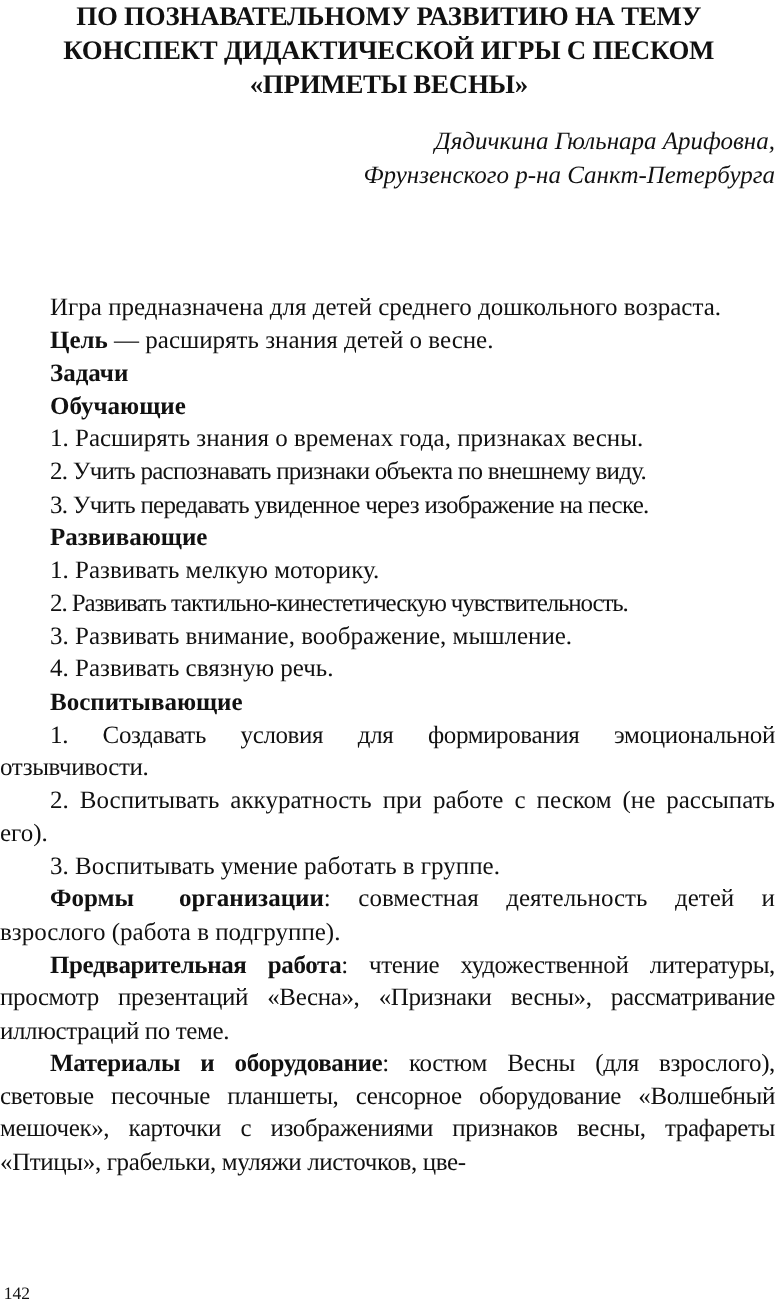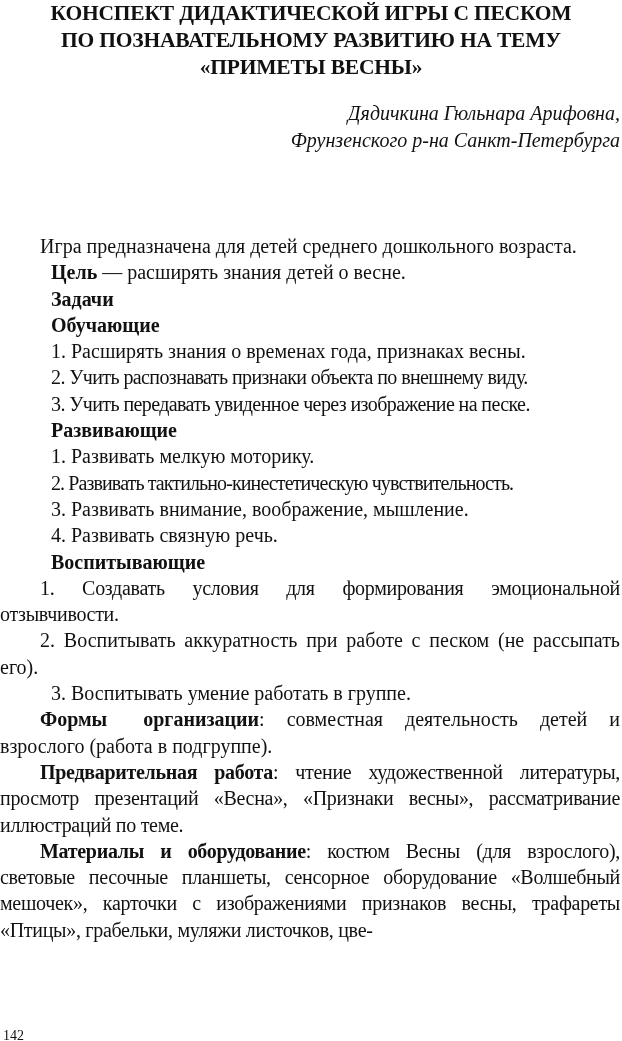--- a/index.html
+++ b/index.html
@@ -18,37 +18,37 @@
   .author {
     position: absolute; right: 2px; top: 100px; width: 600px;
     text-align: right; font-style: italic; font-size: 20px; line-height: 27px;
   }
   .author div { white-space: nowrap; text-align: right; }
   .body {
     position: absolute; left: 0; top: 233px; width: 620px;
     font-size: 20px; line-height: 26.3px;
   }
   .p { text-align: justify; text-indent: 40px; margin: 0; }
-  .line { padding-left: 51px; white-space: nowrap; margin: 0; }
+  .line { padding-left: 40px; white-space: nowrap; margin: 0; }
   .line.tight { letter-spacing: -0.6px; }
   .b { font-weight: bold; }
   .bi { font-weight: bold; }
   .wide { word-spacing: 14px; }
   .pagenum {
     position: absolute; left: 3px; top: 1020px; font-size: 14px; line-height: 20px; margin-top: 6px;
   }
 </style>
 </head>
 <body>
 
 <div class="page">
 
   <div class="title">
+    <div>ПО ПОЗНАВАТЕЛЬНОМУ РАЗВИТИЮ НА ТЕМУ</div>
     <div>КОНСПЕКТ ДИДАКТИЧЕСКОЙ ИГРЫ С ПЕСКОМ</div>
-    <div>ПО ПОЗНАВАТЕЛЬНОМУ РАЗВИТИЮ НА ТЕМУ</div>
     <div>«ПРИМЕТЫ ВЕСНЫ»</div>
   </div>
 
   <div class="author">
     <div>Дядичкина Гюльнара Арифовна,</div>
     <div>Фрунзенского р-на Санкт-Петербурга</div>
   </div>
 
   <div class="body">
     <p class="p">Игра предназначена для детей среднего дошкольного возраста.</p>

